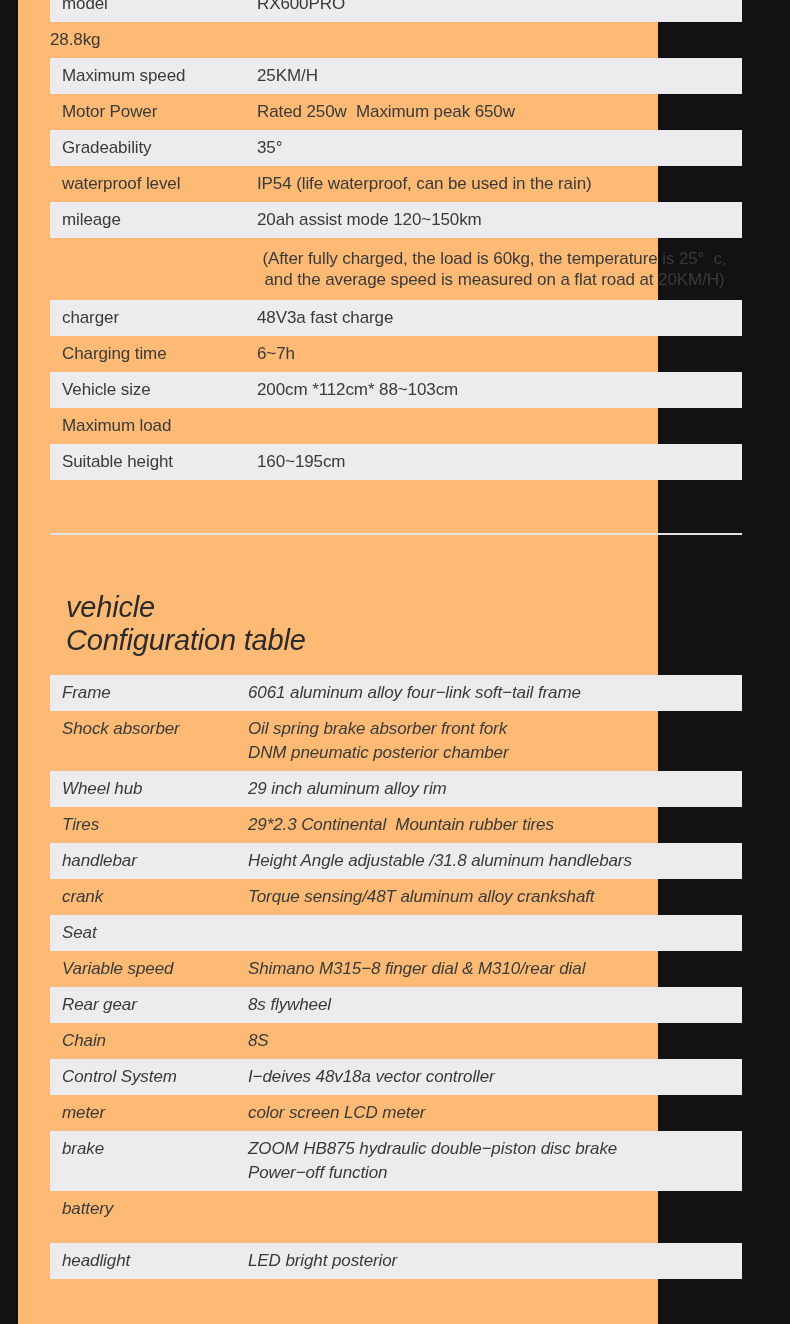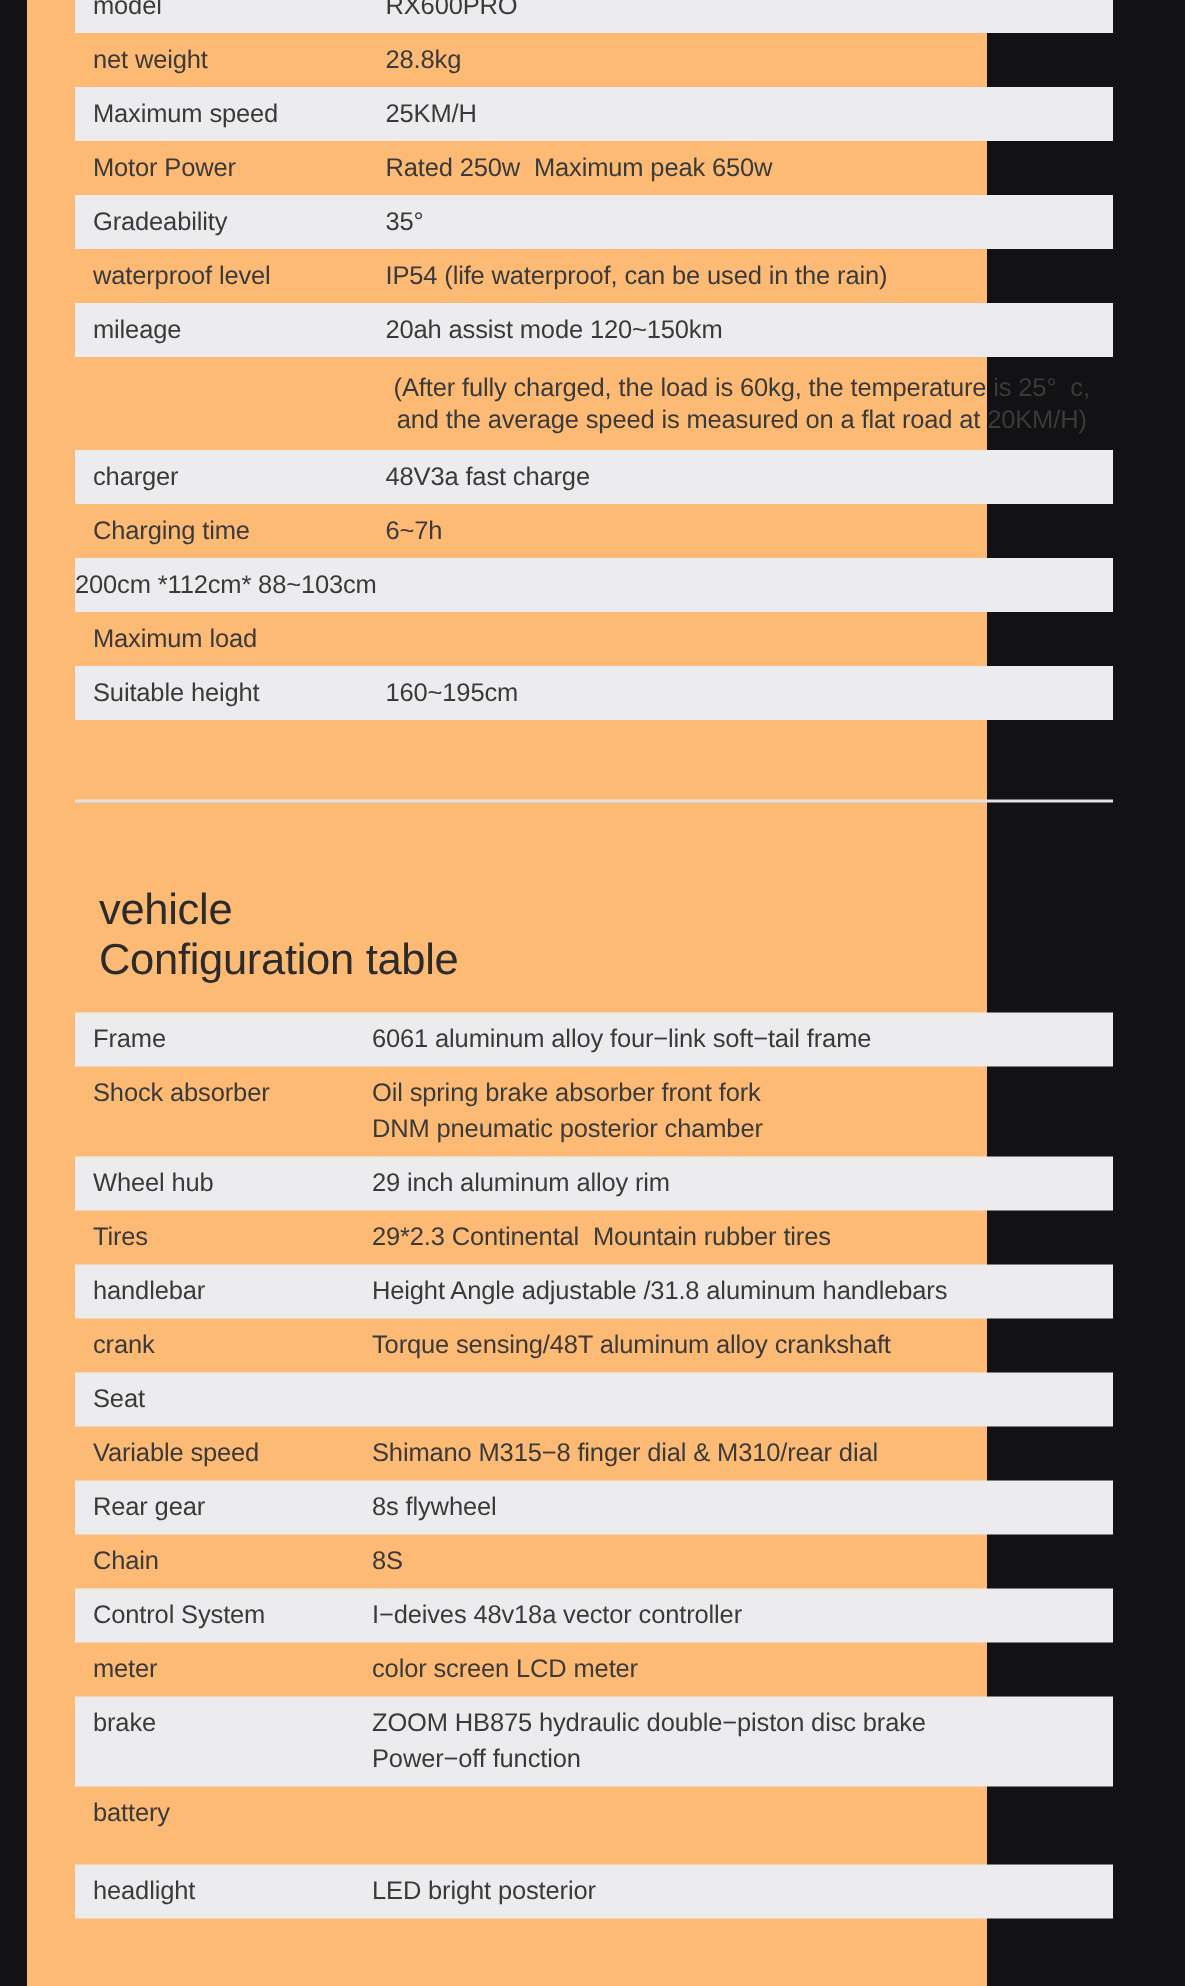--- a/index.html
+++ b/index.html
@@ -17,21 +17,21 @@
     top: 0;
     width: 640px;
     height: 1324px;
     background: #fdba74;
   }
   .table {
     width: 692px;
     margin-left: 32px;
   }
   .table.spec { margin-top: -14px; }
-  .table.config { margin-top: 18px; }
+  .table.config { margin-top: 18px; font-style: italic; }
   .row {
     display: flex;
     align-items: flex-start;
     box-sizing: border-box;
     min-height: 36px;
     padding: 6px 0;
   }
   .row:nth-child(odd) { background: #ececee; }
   .row.note { padding: 10px 0; }
   .label {
@@ -63,34 +63,34 @@
     margin: 53px 0 0 32px;
     background: #e2e2e4;
   }
   .title {
     margin: 56px 0 0 48px;
     font-size: 29px;
     line-height: 33px;
     font-weight: 400;
     color: #2b2b2b;
     letter-spacing: -0.2px;
+    font-style: italic;
   }
 </style>
 </head>
 <body>
 
 <div class="card">
   <div class="table spec">
   <div class="row">
     <div class="label">model</div>
     <div class="value">RX600PRO</div>
   </div>
 
   <div class="row">
-    <div class="label">net weight</div>
     <div class="value">28.8kg</div>
   </div>
 
   <div class="row">
     <div class="label">Maximum speed</div>
     <div class="value">25KM/H</div>
   </div>
 
   <div class="row">
     <div class="label">Motor Power</div>
@@ -121,20 +121,21 @@
     <div class="label">charger</div>
     <div class="value">48V3a fast charge</div>
   </div>
 
   <div class="row">
     <div class="label">Charging time</div>
     <div class="value">6~7h</div>
   </div>
 
   <div class="row">
+    <div class="label">Vehicle size</div>
     <div class="value">200cm *112cm* 88~103cm</div>
   </div>
 
   <div class="row">
     <div class="label">Maximum load</div>
   </div>
 
   <div class="row">
     <div class="label">Suitable height</div>
     <div class="value">160~195cm</div>

